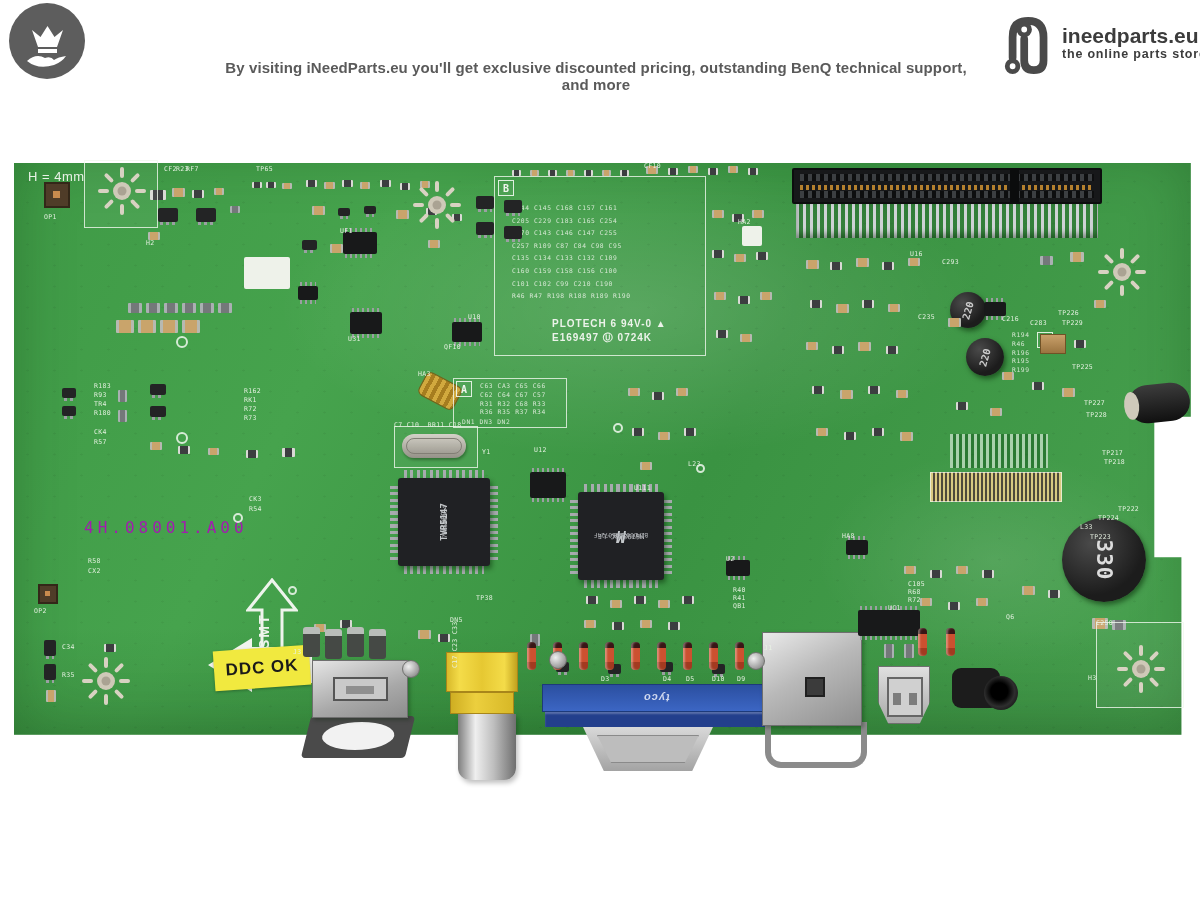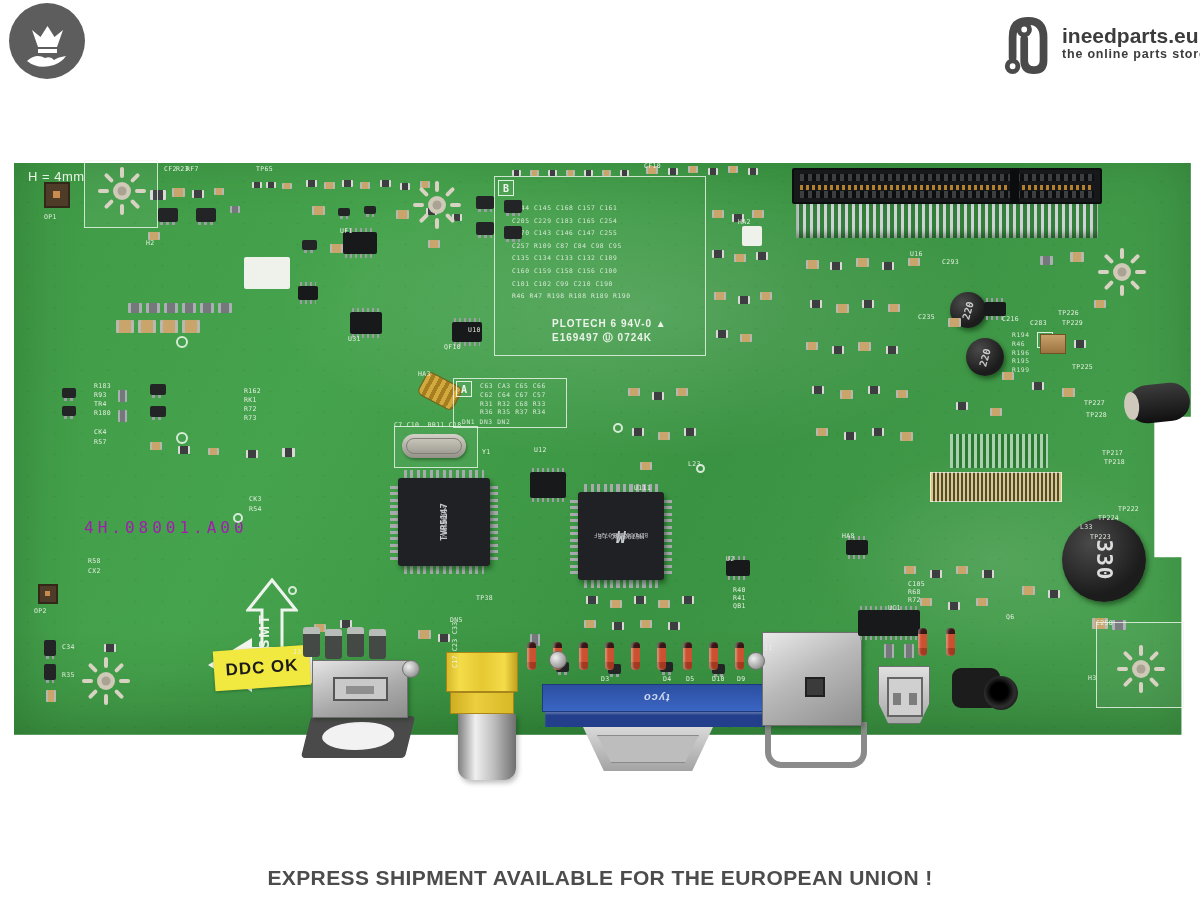--- a/index.html
+++ b/index.html
@@ -192,20 +192,21 @@
 
   <div id="logo-badge">
     <svg width="76" height="76" viewBox="0 0 76 76">
       <g fill="#ffffff">
         <path d="M23 27 l6 17 h19 l6 -17 -8.5 7 -7 -11 -7 11 z"></path>
         <rect x="29" y="46" width="19" height="4"></rect>
         <path d="M18 58 q11 9 27 4 q8 -3 12 -9 q-8 1 -12 4 q-3 -4 -9 -2 q-9 -5 -18 3 z"></path>
       </g>
     </svg>
   </div>
+  <div id="tagline">By visiting iNeedParts.eu you'll get exclusive discounted pricing, outstanding BenQ technical support, and more</div>
   <div id="brand-mark">
     <svg width="58" height="64" viewBox="0 0 60 66">
       <g stroke="#4a4a4a" stroke-width="8" fill="none" stroke-linecap="round">
         <path d="M12 47 V26 Q12 9 28 9 Q44 9 44 26 V50 Q44 60 34 60 Q24 60 24 50 V28"></path>
       </g>
       <circle cx="12" cy="56" r="5.5" stroke="#4a4a4a" stroke-width="5" fill="#fff"></circle>
       <circle cx="24" cy="18" r="5.5" stroke="#4a4a4a" stroke-width="5" fill="#fff"></circle>
     </svg>
   </div>
   <div id="brand-text">
@@ -616,21 +617,21 @@
       <div class="slk" style="left: 146px; top: 240px;">H2</div>
       <div class="slk" style="left: 44px; top: 214px;">OP1</div>
       <div class="slk" style="left: 34px; top: 608px;">OP2</div>
       <div class="slk" style="left: 150px; top: 166px; margin-left: 14px;">CF2</div>
       <div class="slk" style="left: 176px; top: 166px;">R23</div>
       <div class="slk" style="left: 186px; top: 166px;">RF7</div>
       <div class="slk" style="left: 256px; top: 166px;">TP65</div>
       <div class="slk" style="left: 644px; top: 163px;">CF10</div>
       <div class="slk" style="left: 340px; top: 228px;">UF1</div>
       <div class="slk" style="left: 348px; top: 336px;">U31</div>
-      <div class="slk" style="left: 468px; top: 327px;">U10</div>
+      <div class="slk" style="left: 468px; top: 314px;">U10</div>
       <div class="slk" style="left: 444px; top: 344px;">QF10</div>
       <div class="slk" style="left: 94px; top: 383px;">R183</div>
       <div class="slk" style="left: 94px; top: 392px;">R93</div>
       <div class="slk" style="left: 94px; top: 401px;">TR4</div>
       <div class="slk" style="left: 94px; top: 410px;">R180</div>
       <div class="slk" style="left: 94px; top: 429px;">CK4</div>
       <div class="slk" style="left: 94px; top: 439px;">R57</div>
       <div class="slk" style="left: 244px; top: 388px;">R162</div>
       <div class="slk" style="left: 244px; top: 397px;">RK1</div>
       <div class="slk" style="left: 244px; top: 406px;">R72</div>
@@ -681,14 +682,13 @@
       <div class="slk" style="left: 1090px; top: 506px; margin-top: 28px;">TP223</div>
       <div class="slk" style="left: 1118px; top: 506px;">TP222</div>
       <div class="slk" style="left: 1098px; top: 515px;">TP224</div>
       <div class="slk" style="left: 1080px; top: 524px;">L33</div>
       <div class="slk" style="left: 1096px; top: 620px;">C250</div>
       <div class="slk" style="left: 918px; top: 314px;">C235</div>
       <div class="slk" style="left: 1002px; top: 316px;">C216</div>
       <div class="slk" style="left: 1030px; top: 320px;">C283</div>
     </div>
 
-  <div id="footer-banner">EXPRESS SHIPMENT AVAILABLE FOR THE EUROPEAN UNION !</div>
 </div>
 
 </body></html>

